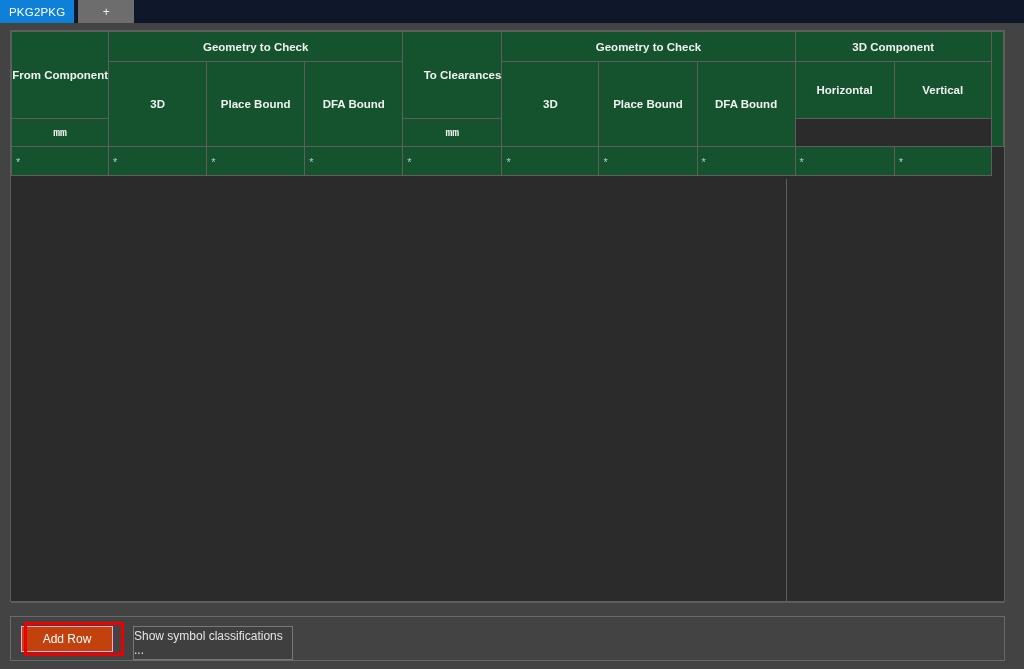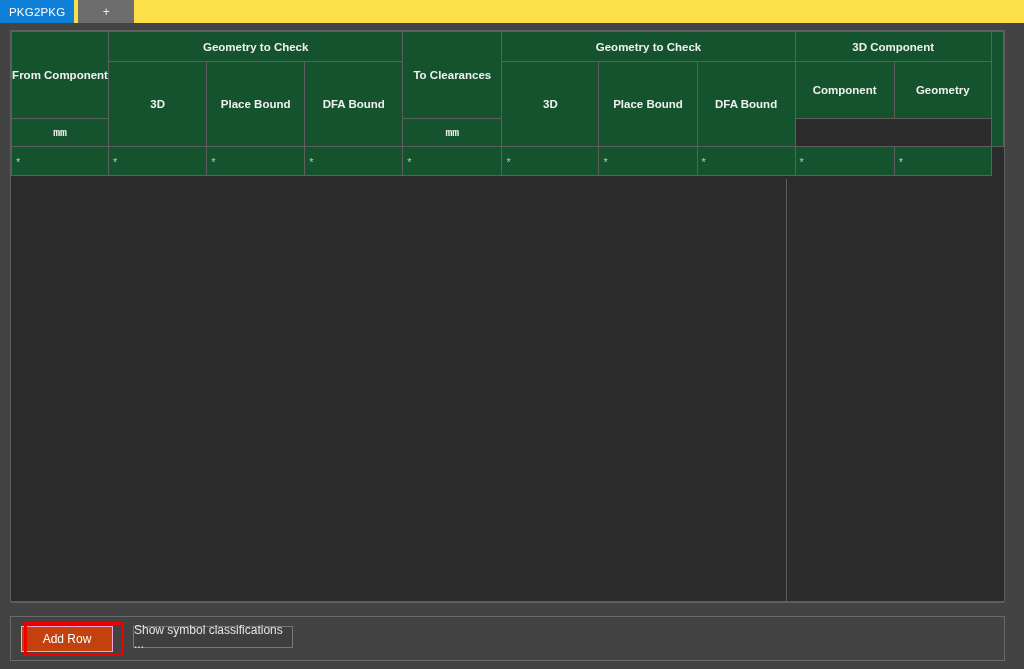--- a/index.html
+++ b/index.html
@@ -14,21 +14,21 @@
     font-family: "Liberation Sans", sans-serif;
     color: #e8e8e8;
     -webkit-font-smoothing: antialiased;
   }
 
   
   #tab-strip {
     position: absolute;
     left: 0; top: 0;
     width: 1024px; height: 23px;
-    background: #fde047;
+    background: #0f172a;
     display: flex;
     align-items: flex-end;
   }
   .tab {
     height: 23px;
     box-sizing: border-box;
     display: flex;
     align-items: center;
     justify-content: center;
     font-size: 11.5px;
@@ -74,21 +74,21 @@
     font-weight: bold;
     text-align: center;
     vertical-align: middle;
     overflow: hidden;
     white-space: nowrap;
   }
   table.grid th.grp  { height: 29px; }
   table.grid th.sub  { height: 57px; }
   table.grid th.half { height: 29px; }
   table.grid th.unit { height: 27px; font-weight: bold; font-family: Liberation Mono, monospace; }
-  table.grid th.tall { height: 86px; }
+  table.grid th.tall { height: 86px; text-align: right; }
 
   table.grid td.cell {
     height: 28px;
     text-align: left;
     font-weight: normal;
     padding-left: 4px;
     color: #cfd6de;
     font-size: 11px;
   }
   td.cell .star {
@@ -155,21 +155,21 @@
   #add-row-highlight {
     position: absolute;
     left: 13px; top: 5px;
     width: 100px; height: 34px;
     box-sizing: border-box;
     border: 3px solid #ee0000;
     pointer-events: none;
   }
   #show-symbol-btn {
     left: 122px; top: 9px;
-    width: 160px; height: 22px;
+    width: 160px; height: 34px;
     background: #3f3f3f;
     color: #e4e4e4;
     border: 1px solid #787878;
   }
 </style>
 </head>
 <body>
 
 <div id="tab-strip">
   <div class="tab active">
@@ -204,22 +204,22 @@
         <th class="grp" colspan="2">3D Component</th>
         <th class="filler" rowspan="4"></th>
       </tr>
       <tr>
         <th class="sub" rowspan="2">3D</th>
         <th class="sub" rowspan="2">Place Bound</th>
         <th class="sub" rowspan="2">DFA Bound</th>
         <th class="sub" rowspan="2">3D</th>
         <th class="sub" rowspan="2">Place Bound</th>
         <th class="sub" rowspan="2">DFA Bound</th>
-        <th class="half">Component</th>
-        <th class="half">Geometry</th>
+        <th class="half">Horizontal</th>
+        <th class="half">Vertical</th>
       </tr>
       <tr>
         <th class="unit">mm</th>
         <th class="unit">mm</th>
       </tr>
     </thead>
     <tbody>
       <tr>
         <td class="cell"><span class="star">*</span></td>
         <td class="cell"><span class="star">*</span></td>

